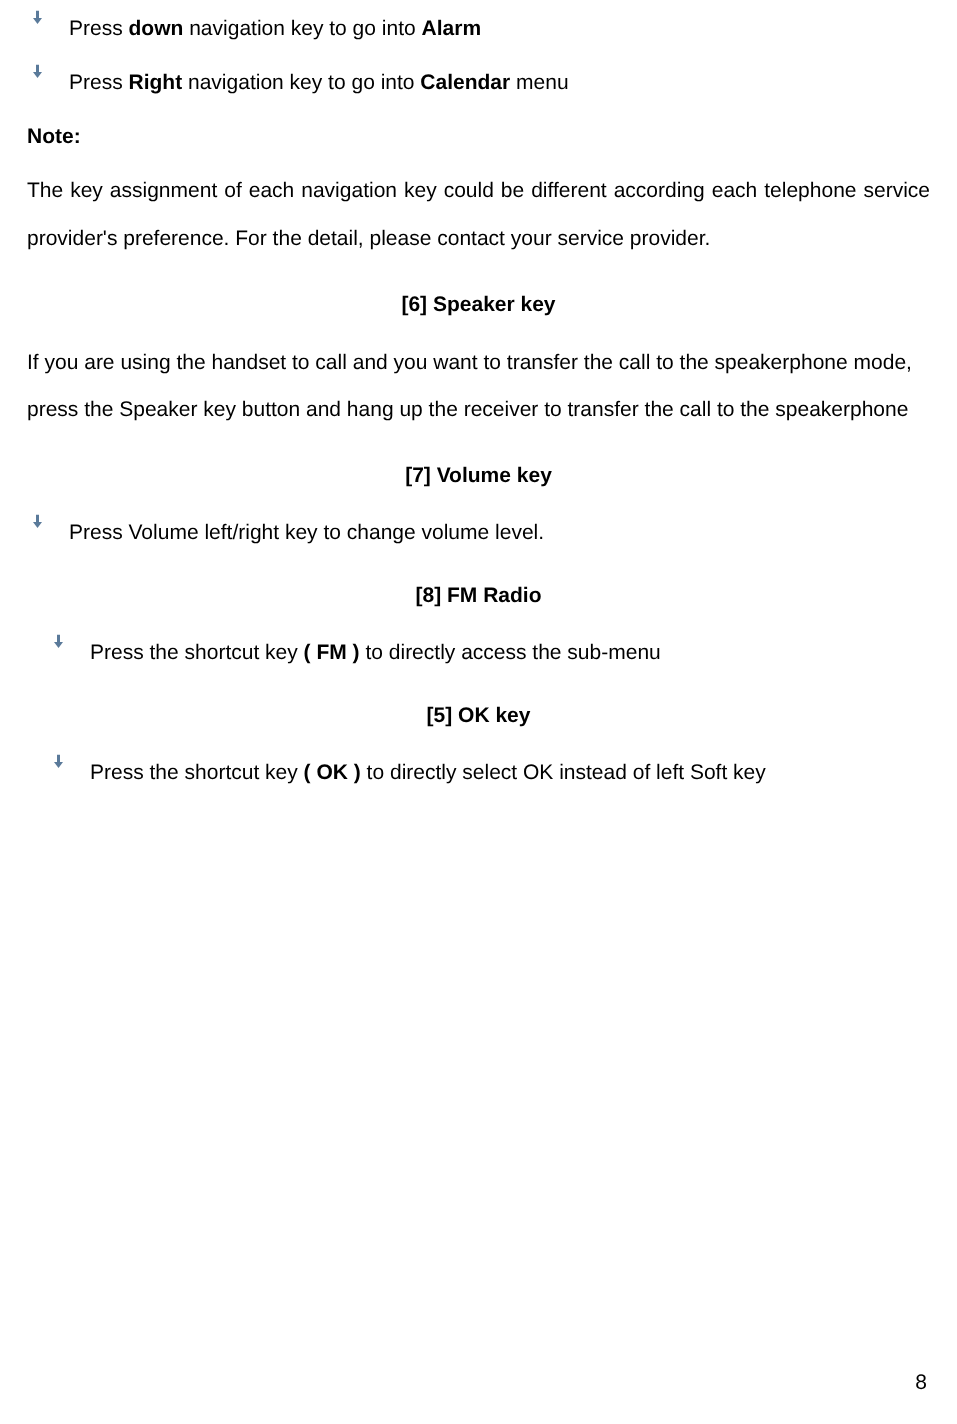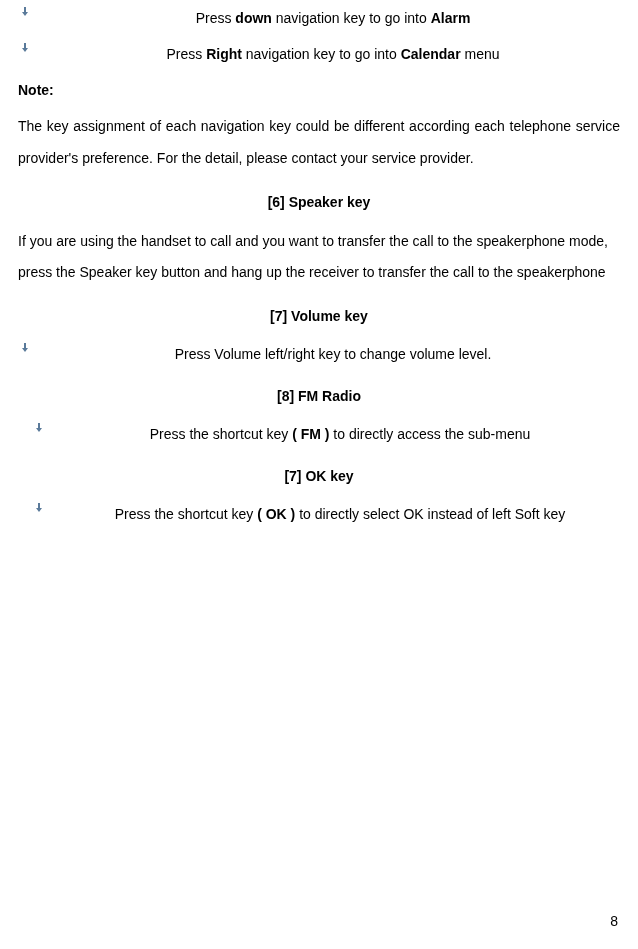--- a/index.html
+++ b/index.html
@@ -19,21 +19,20 @@
       line-height: 2.0;
     }
     .bullet-list {
       list-style: none;
       padding-left: 2px;
     }
     .bullet-item {
       display: flex;
       align-items: flex-start;
       margin-bottom: 8px;
-      text-align: center;
     }
     .bullet-item-2 {
       padding-left: 14px;
     }
     .bullet-arrow {
       flex-shrink: 0;
       width: 26px;
       display: inline-flex;
       align-items: center;
       justify-content: flex-start;
@@ -131,21 +130,21 @@
           <rect x="4" y="0" width="2" height="6" fill="#5a7a9a"></rect>
           <polygon points="2,5 8,5 5,9" fill="#5a7a9a"></polygon>
         </svg>
     </span>
     <span class="bullet-text">
       <span>Press the shortcut key </span><span class="bold">( FM )</span><span> to directly access the sub-menu</span>
     </span>
   </li>
 </ul>
 
-<div class="section-heading">[7]   OK  key</div>
+<div class="section-heading">[5]   OK  key</div>
 <ul class="bullet-list">
   <li class="bullet-item bullet-item-2">
     <span class="bullet-arrow">
       <svg class="arrow-ico" viewBox="0 0 10 10">
           <rect x="4" y="0" width="2" height="6" fill="#5a7a9a"></rect>
           <polygon points="2,5 8,5 5,9" fill="#5a7a9a"></polygon>
         </svg>
     </span>
     <span class="bullet-text">
       <span>Press the shortcut key </span><span class="bold">( OK )</span><span> to directly select OK instead of left Soft key</span>

